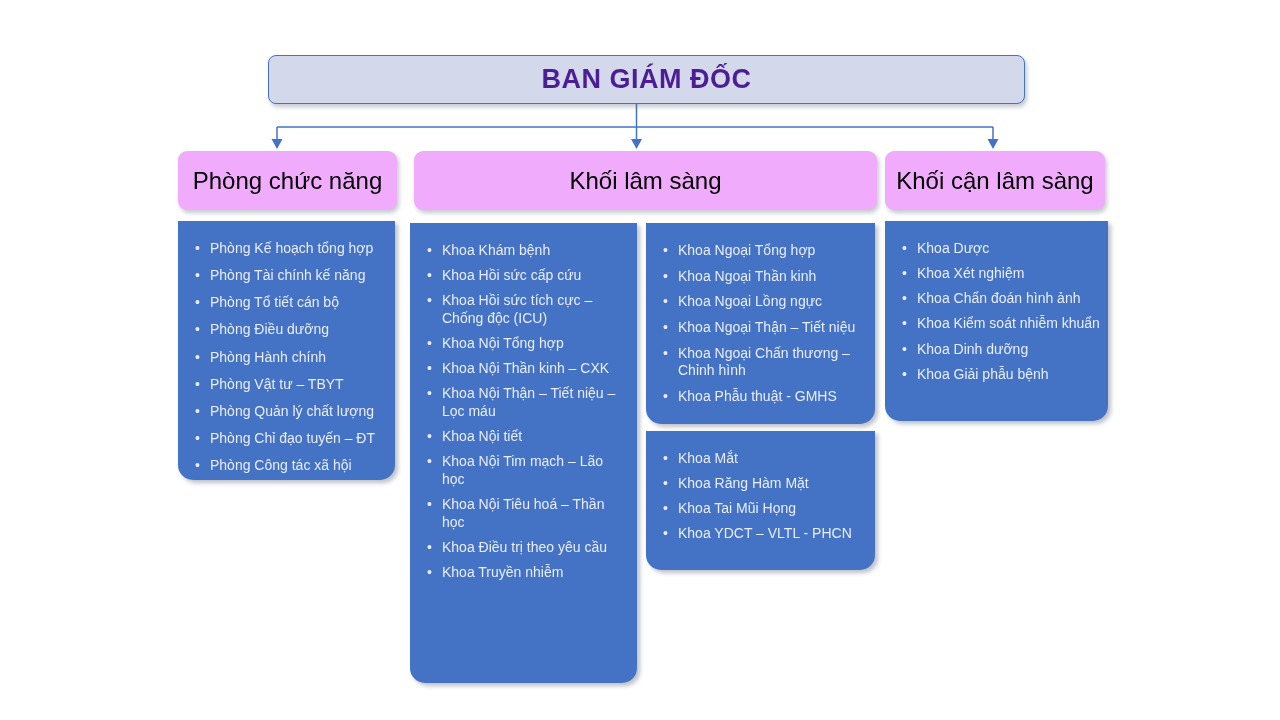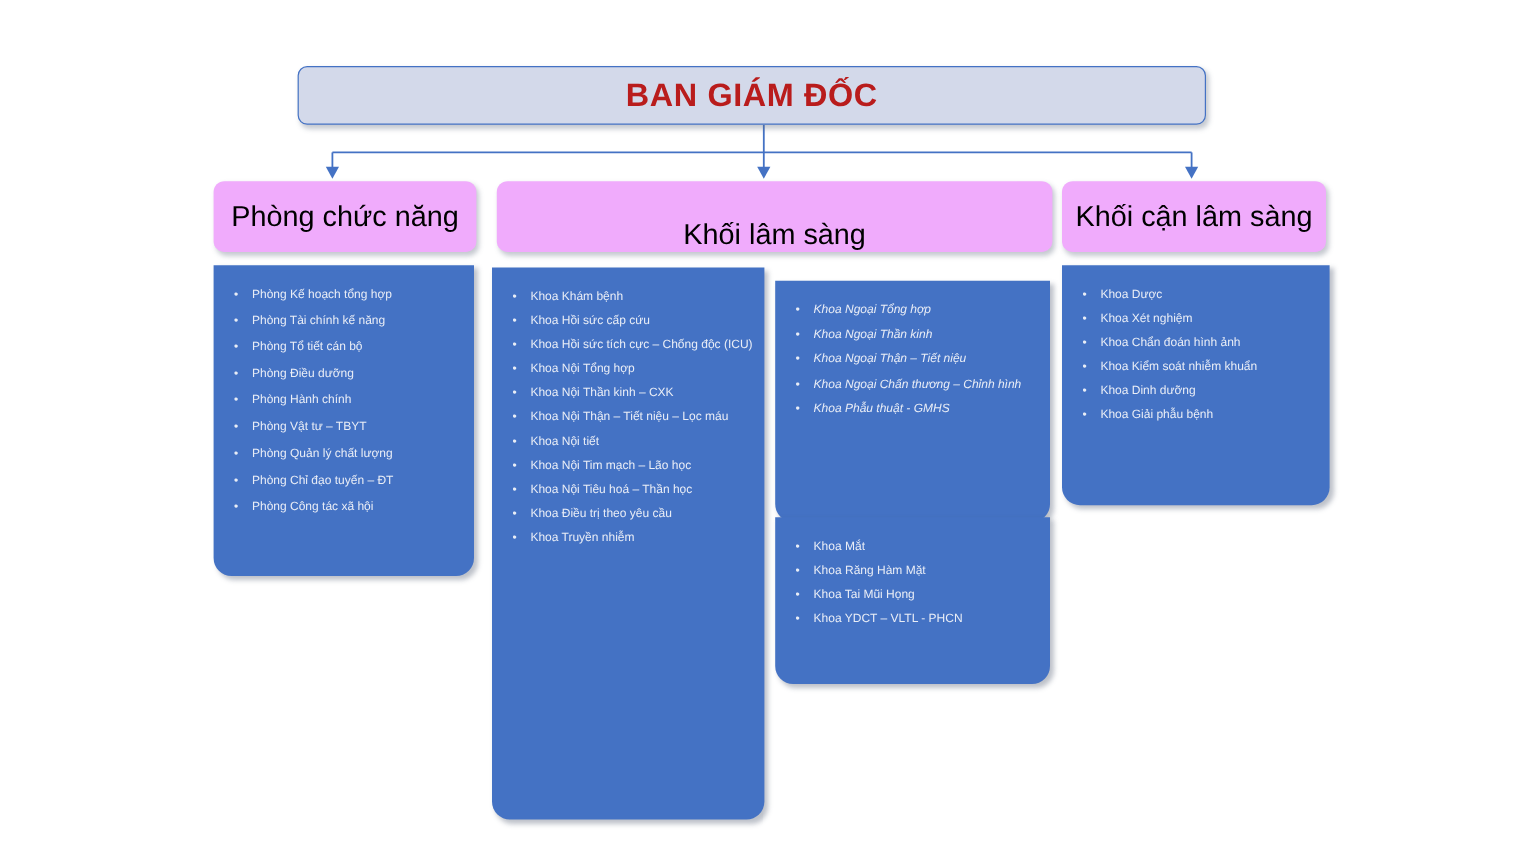--- a/index.html
+++ b/index.html
@@ -2,49 +2,49 @@
 <html lang="vi"><head>
 <meta charset="utf-8">
 <style>
   html,body{margin:0;padding:0;background:#fff;}
   .canvas{
     position:relative;width:1280px;height:720px;background:#ffffff;
     font-family:"Liberation Sans", sans-serif;overflow:hidden;
   }
   .box{position:absolute;box-sizing:border-box;}
   .root-box{
-    left:248px;top:55px;width:757px;height:49px;
+    left:268px;top:55px;width:757px;height:49px;
     background:#D3D9EA;border:1.5px solid #4472C4;border-radius:8px;
     display:flex;align-items:center;justify-content:center;
-    font-size:27px;font-weight:bold;color:#b91c1c;letter-spacing:.5px;
+    font-size:27px;font-weight:bold;color:#4c1d95;letter-spacing:.5px;
     box-shadow:2px 3px 4px rgba(90,100,120,.35);
   }
   .header-box{
     background:#f0abfc;border-radius:9px;
     display:flex;align-items:center;justify-content:center;
     font-size:24px;color:#000;
     box-shadow:2px 3px 4px rgba(90,100,120,.35);
     top:151px;height:59px;
   }
   .hdr-functional{left:178px;width:219px;}
-  .hdr-clinical{left:414px;width:463px;align-items:flex-end;}
+  .hdr-clinical{left:414px;width:463px;}
   .hdr-paraclinical{left:885px;width:220px;}
   .list-box{
     background:#4472C4;border-radius:0 0 15px 15px;
     box-shadow:3px 3px 4px rgba(90,100,120,.4);
     color:#E9EDF6;
   }
   .lb-functional{left:178px;top:221px;width:217px;height:259px;}
   .lb-clinical-a{left:410px;top:223px;width:227px;height:460px;}
-  .lb-clinical-b{left:646px;top:234px;width:229px;height:201px;font-style:italic;}
+  .lb-clinical-b{left:646px;top:223px;width:229px;height:201px;}
   .lb-clinical-c{left:646px;top:431px;width:229px;height:139px;}
   .lb-paraclinical{left:885px;top:221px;width:223px;height:200px;}
   ul.items{
     list-style:none;margin:0;padding:19px 8px 8px 17px;
-    font-size:10px;line-height:1.26;
+    font-size:14px;line-height:1.26;
   }
   ul.items li{
     position:relative;padding-left:15px;margin-bottom:7.5px;
   }
   ul.items li::before{
     content:"\2022";position:absolute;left:0;top:0;
   }
   .lb-functional ul.items li{margin-bottom:9.5px;}
   .lb-clinical-b ul.items li{margin-bottom:8px;}
   .lb-clinical-c ul.items{}
@@ -112,20 +112,21 @@
       <li>Khoa Nội Tiêu hoá – Thần học</li>
       <li>Khoa Điều trị theo yêu cầu</li>
       <li>Khoa Truyền nhiễm</li>
     </ul>
   </div>
 
   <div class="box list-box lb-clinical-b">
     <ul class="items">
       <li>Khoa Ngoại Tổng hợp</li>
       <li>Khoa Ngoại Thần kinh</li>
+      <li>Khoa Ngoại Lồng ngực</li>
       <li>Khoa Ngoại Thận – Tiết niệu</li>
       <li>Khoa Ngoại Chấn thương – Chỉnh hình</li>
       <li>Khoa Phẫu thuật - GMHS</li>
     </ul>
   </div>
 
   <div class="box list-box lb-clinical-c">
     <ul class="items">
       <li>Khoa Mắt</li>
       <li>Khoa Răng Hàm Mặt</li>

